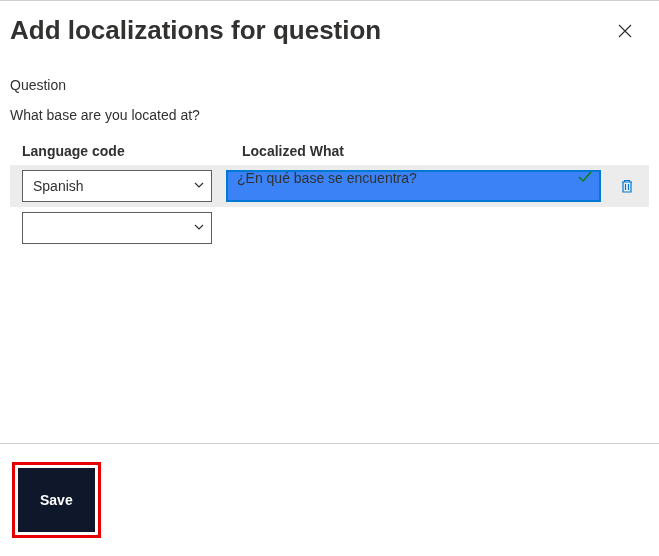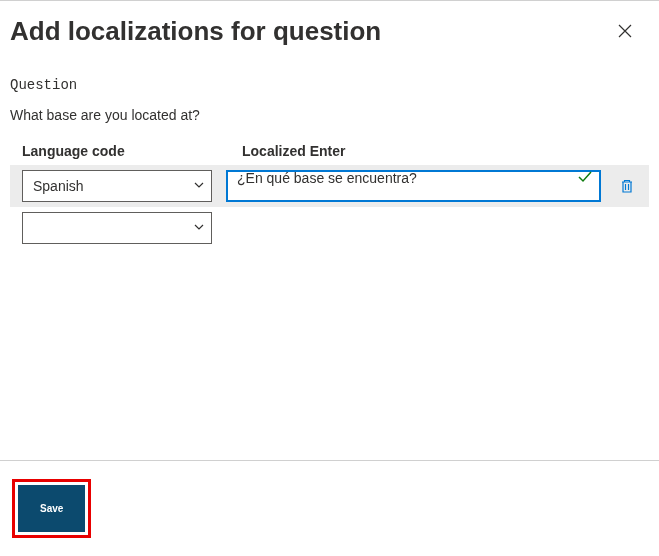--- a/index.html
+++ b/index.html
@@ -12,42 +12,42 @@
     background: #fff;
     position: relative;
     overflow: hidden;
   }
   .panel {
     width: 100%; height: 100%;
     display: flex; flex-direction: column;
     border-top: 1px solid #d0d0d0;
   }
   .header {
-    display: flex; align-items: center; justify-content: space-between;
+    display: flex; align-items: flex-start; justify-content: space-between;
     padding: 14px 18px 10px 10px;
   }
   .title {
     font-size: 26px;
     font-weight: 600;
     color: #323130;
   }
   .close-btn {
     width: 32px; height: 32px;
     display: flex; align-items: center; justify-content: center;
     cursor: pointer;
     font-size: 18px;
     color: #323130;
     border: none; background: none;
   }
   .body {
     flex: 1;
     padding: 20px 10px 10px 10px;
     overflow: auto;
   }
-  .qlabel { font-size: 14px; color: #323130; font-family: Liberation Mono, monospace; }
+  .qlabel { font-size: 14px; color: #323130; }
   .qtext { font-size: 14px; color: #323130; margin-top: 14px; margin-bottom: 20px; }
   .cols {
     display: flex;
     gap: 30px;
     padding-left: 12px;
     margin-bottom: 6px;
   }
   .col-lang { width: 190px; font-weight: 600; font-size: 14px; }
   .col-text { flex: 1; font-weight: 600; font-size: 14px; }
   .row {
@@ -67,21 +67,21 @@
     cursor: pointer;
     position: relative;
     gap: 44px;
   }
   .select-wrap .val { flex: 1; font-size: 14px; color: #323130; white-space: nowrap; overflow: hidden; }
   .select-wrap .placeholder { color: #a19f9d; }
   .chev { color: #323130; }
   .text-wrap {
     flex: 1; height: 32px;
     border: 1px solid #605e5c;
-    background: #ffffff;
+    background: #3b82f6;
     display: flex; align-items: center;
     padding: 0 6px 16px 10px;
     position: relative;
     gap: 16px;
   }
   .text-wrap.focused { border: 2px solid #0078d4; padding-left: 9px; }
   .text-input {
     flex: 1; border: none; outline: none;
     font-size: 14px; font-family: inherit;
     color: #323130;
@@ -100,26 +100,26 @@
     border-top: 1px solid #d0d0d0;
     padding: 18px 10px 18px 12px;
     background: #fff;
   }
   .save-wrap {
     display: inline-block;
     border: 3px solid #e80000;
     padding: 3px;
   }
   .save-btn {
-    background: #0c4a6e;
+    background: #0f172a;
     color: #fff;
     border: none;
-    font-size: 10px;
+    font-size: 14px;
     font-weight: 600;
-    padding: 18px 22px;
+    padding: 24px 22px;
     cursor: pointer;
     font-family: inherit;
   }
 </style>
 </head>
 <body>
 
 <div class="panel">
   <div class="header">
     <div class="title">Add localizations for question</div>
@@ -129,21 +129,21 @@
         </svg>
     </button>
   </div>
 
   <div class="body">
     <div class="qlabel">Question</div>
     <div class="qtext">What base are you located at?</div>
 
     <div class="cols">
       <div class="col-lang">Language code</div>
-      <div class="col-text">Localized Enter</div>
+      <div class="col-text">Localized What</div>
     </div>
 
     <div class="row active">
       <div class="select-wrap">
         <span class="val">Spanish</span>
         <span class="chev">
           <svg width="12" height="12" viewBox="0 0 12 12">
               <path d="M2 4 L6 8 L10 4" stroke="#323130" stroke-width="1.2" fill="none"></path>
             </svg>
         </span>

